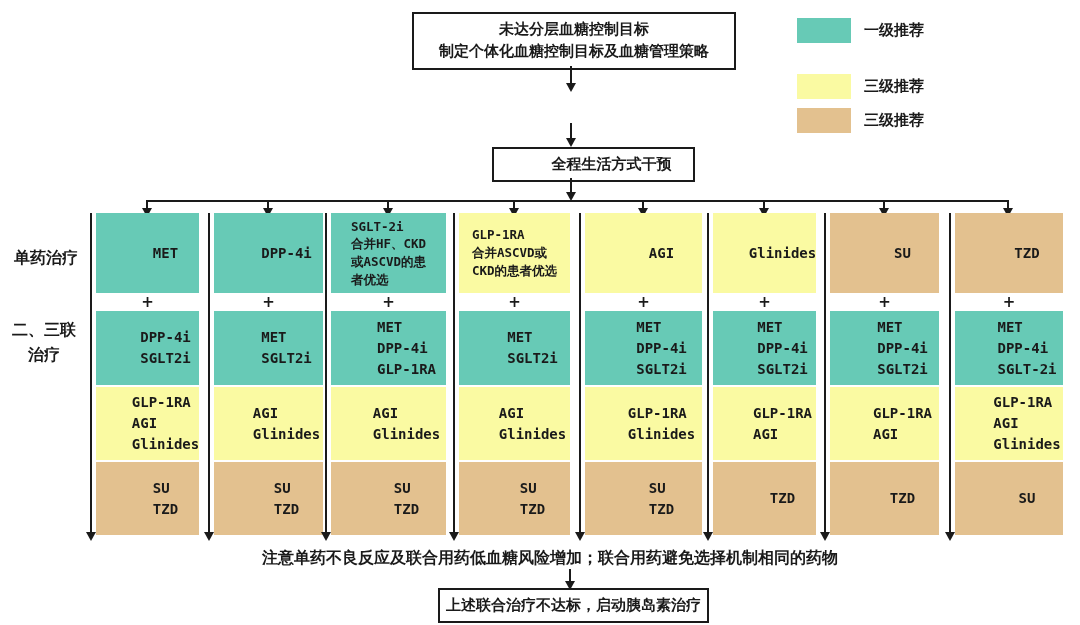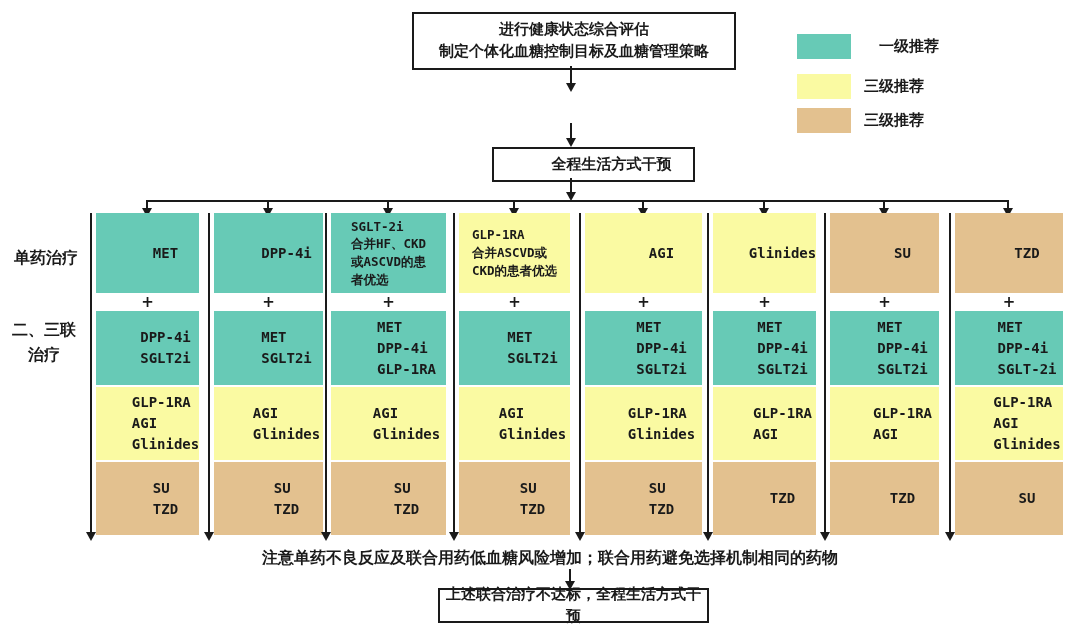--- a/index.html
+++ b/index.html
@@ -49,30 +49,30 @@
     white-space:pre-line;line-height:1.55;}
   
   .note{position:absolute;left:20px;width:1060px;top:548px;text-align:center;
     font-size:16px;font-weight:bold;}
 </style>
 </head>
 <body>
 
 <div id="canvas">
 
-  <div class="fbox" style="left:412px;top:12px;width:320px;height:54px;font-size:15px;">进行健康状态综合评估
+  <div class="fbox" style="left:412px;top:12px;width:320px;height:54px;font-size:15px;">未达分层血糖控制目标
 制定个体化血糖控制目标及血糖管理策略</div>
   <div class="arrow" style="left:570px;top:66px;height:17px;"></div>
 
   <div class="arrow" style="left:570px;top:123px;height:15px;"></div>
 
   <div class="fbox" style="left:492px;top:147px;width:163px;height:31px;font-size:15px;padding-left:36px;">全程生活方式干预</div>
   <div class="arrow" style="left:570px;top:178px;height:14px;"></div>
 
-  <div class="legend-row" style="top:34px;gap:15px;">
+  <div class="legend-row" style="top:18px;">
     <div class="swatch" style="background-color: rgb(103, 202, 182);"></div>
     <div class="legend-label">一级推荐</div>
   </div>
   <div class="legend-row" style="top:74px;">
     <div class="swatch" style="background-color: rgb(250, 250, 162);"></div>
     <div class="legend-label">三级推荐</div>
   </div>
   <div class="legend-row" style="top:108px;">
     <div class="swatch" style="background-color: rgb(227, 193, 143);"></div>
     <div class="legend-label">三级推荐</div>
@@ -192,15 +192,15 @@
 DPP-4i
 SGLT-2i</div>
     <div class="box c2" style="background-color: rgb(250, 250, 162);">GLP-1RA
 AGI
 Glinides</div>
     <div class="box c3" style="background-color: rgb(227, 193, 143);">SU</div>
   </div>
 
   <div class="note">注意单药不良反应及联合用药低血糖风险增加；联合用药避免选择机制相同的药物</div>
   <div class="arrow" style="left:569px;top:569px;height:12px;"></div>
-  <div class="fbox" style="left:438px;top:588px;width:267px;height:31px;font-size:15px;">上述联合治疗不达标，全程生活方式干预</div>
+  <div class="fbox" style="left:438px;top:588px;width:267px;height:31px;font-size:15px;">上述联合治疗不达标，启动胰岛素治疗</div>
 
 </div>
 
 </body></html>

